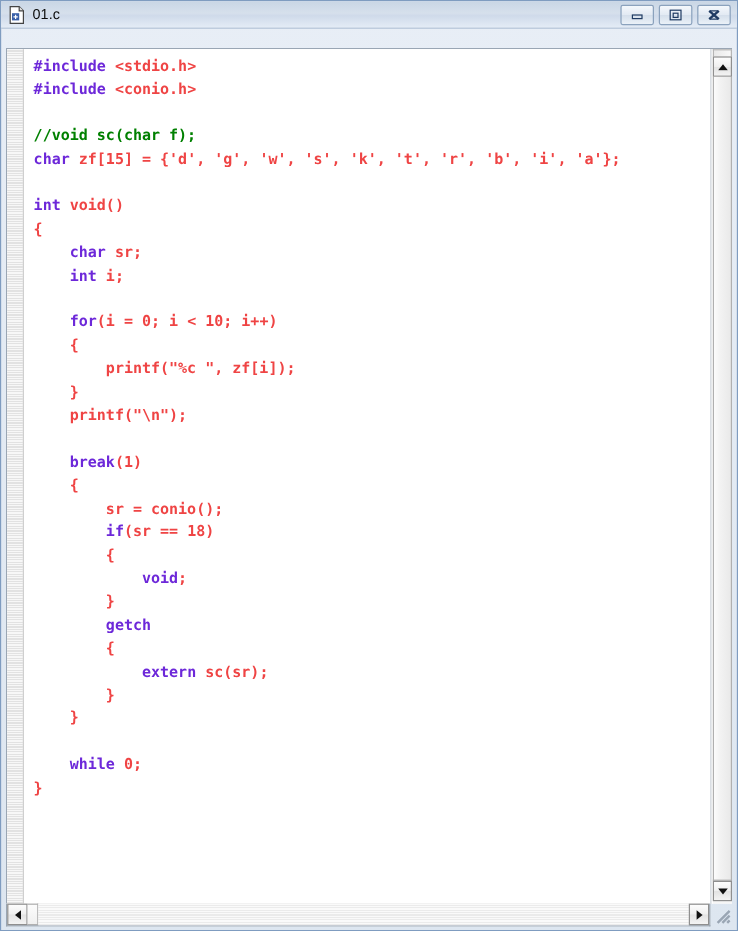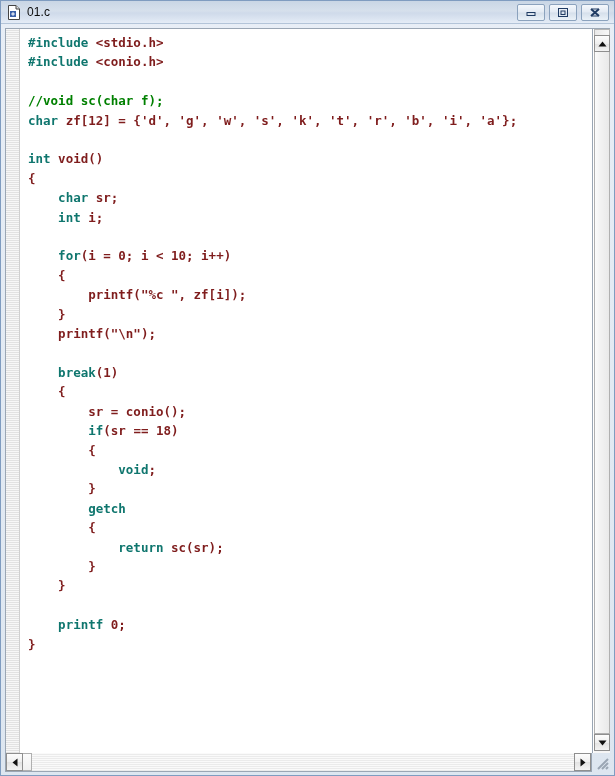--- a/index.html
+++ b/index.html
@@ -16,20 +16,21 @@
 
   .window {
     position: relative;
     width: 615px;
     height: 776px;
     box-sizing: border-box;
     background: linear-gradient(180deg, #e8eef6 0%, #dde6f0 100%);
     border: 1px solid #7f9cc0;
     display: flex;
     flex-direction: column;
+    gap: 12px;
   }
 
   
   .titlebar {
     position: relative;
     height: 23px;
     flex: 0 0 23px;
     background: linear-gradient(180deg, #c9d6e5 0%, #d6e0ec 45%, #cfdaea 55%, #e4ecf6 100%);
     display: flex;
     align-items: center;
@@ -121,23 +122,23 @@
     margin: 0;
     padding: 0 0 0 8px;
     font-family: "DejaVu Sans Mono", "Liberation Mono", monospace;
     font-size: 12.5px;
     line-height: 19.4px;
     color: #000000;
     white-space: pre;
     font-weight: bold;
     -webkit-font-smoothing: none;
   }
-  pre.code .kw  { color: #0f766e; font-weight: bold; }
+  pre.code .kw  { color: #6d28d9; font-weight: bold; }
   pre.code .cm  { color: #008000; font-weight: bold; }
-  pre.code .pl  { color: #7f1d1d; font-weight: bold; }
+  pre.code .pl  { color: #ef4444; font-weight: bold; }
 
   
   .vscroll {
     width: 17px;
     flex: 0 0 17px;
     display: flex;
     flex-direction: column;
     background: #f6f6f6;
     border-left: 1px solid #ffffff;
     box-sizing: border-box;
@@ -263,21 +264,21 @@
 
     <div class="editor-frame">
 
       <div class="editor-inner">
         <div class="gutter"></div>
         <div class="code-area">
           <pre class="code" id="code"><span class="kw">#include</span><span class="pl"> &lt;stdio.h&gt;</span>
 <span class="kw">#include</span><span class="pl"> &lt;conio.h&gt;</span>
 <span class="pl"></span>
 <span class="cm">//void sc(char f);</span>
-<span class="kw">char</span><span class="pl"> zf[12] = {'d', 'g', 'w', 's', 'k', 't', 'r', 'b', 'i', 'a'};</span>
+<span class="kw">char</span><span class="pl"> zf[15] = {'d', 'g', 'w', 's', 'k', 't', 'r', 'b', 'i', 'a'};</span>
 <span class="pl"></span>
 <span class="kw">int</span><span class="pl"> void()</span>
 <span class="pl">{</span>
 <span class="pl">    </span><span class="kw">char</span><span class="pl"> sr;</span>
 <span class="pl">    </span><span class="kw">int</span><span class="pl"> i;</span>
 <span class="pl"></span>
 <span class="pl">    </span><span class="kw">for</span><span class="pl">(i = 0; i &lt; 10; i++)</span>
 <span class="pl">    {</span>
 <span class="pl">        printf("%c ", zf[i]);</span>
 <span class="pl">    }</span>
@@ -285,25 +286,25 @@
 <span class="pl"></span>
 <span class="pl">    </span><span class="kw">break</span><span class="pl">(1)</span>
 <span class="pl">    {</span>
 <span class="pl">        sr = conio();</span>
 <span class="pl">        </span><span class="kw">if</span><span class="pl">(sr == 18)</span>
 <span class="pl">        {</span>
 <span class="pl">            </span><span class="kw">void</span><span class="pl">;</span>
 <span class="pl">        }</span>
 <span class="pl">        </span><span class="kw">getch</span>
 <span class="pl">        {</span>
-<span class="pl">            </span><span class="kw">return</span><span class="pl"> sc(sr);</span>
+<span class="pl">            </span><span class="kw">extern</span><span class="pl"> sc(sr);</span>
 <span class="pl">        }</span>
 <span class="pl">    }</span>
 <span class="pl"></span>
-<span class="pl">    </span><span class="kw">printf</span><span class="pl"> 0;</span>
+<span class="pl">    </span><span class="kw">while</span><span class="pl"> 0;</span>
 <span class="pl">}</span></pre>
         </div>
       </div>
 
       <div class="vscroll">
         <div class="vtrack-top"></div>
         <div class="sb-arrow">
           <svg width="9" height="6" viewBox="0 0 9 6">
               <path d="M4.5 0.5 L8.5 5.5 L0.5 5.5 Z" fill="#111111"></path>
             </svg>

